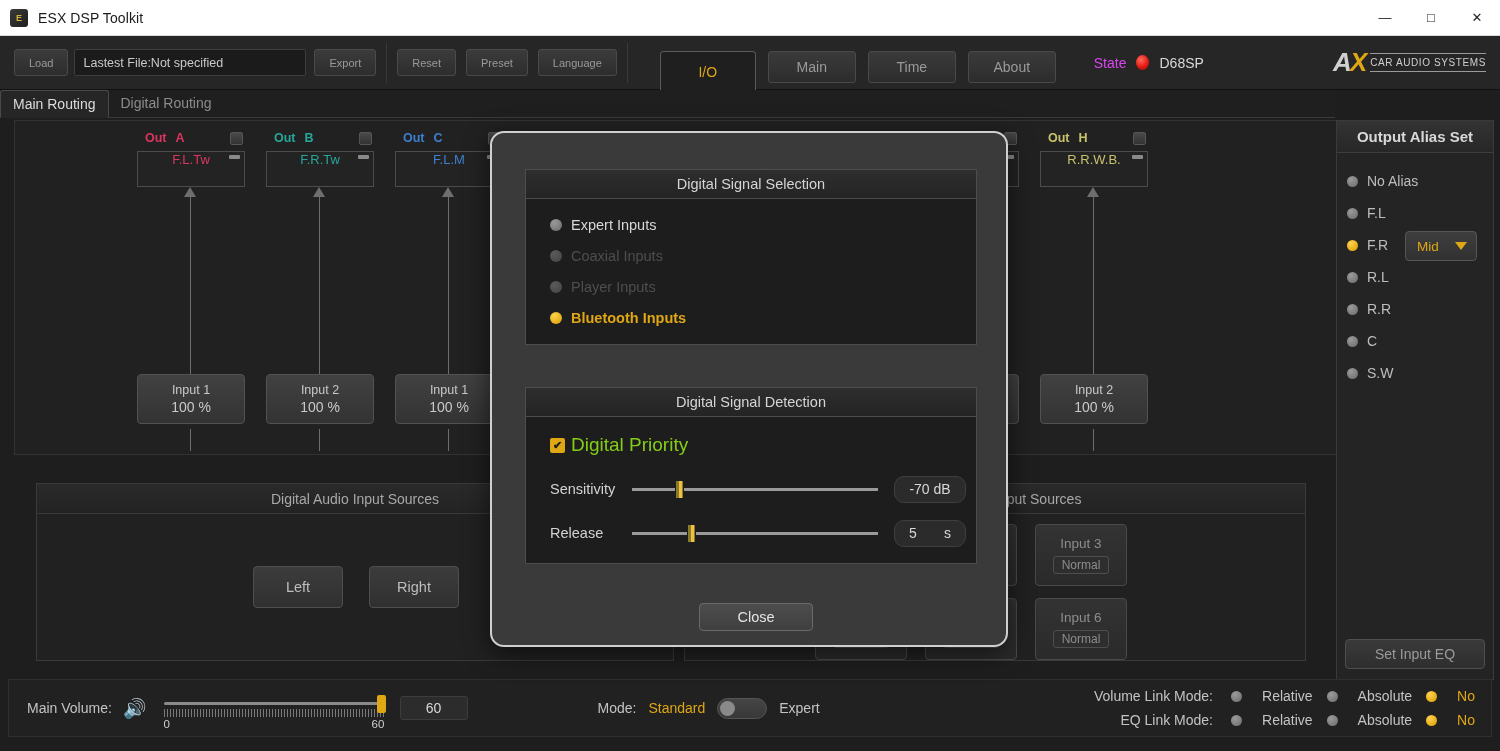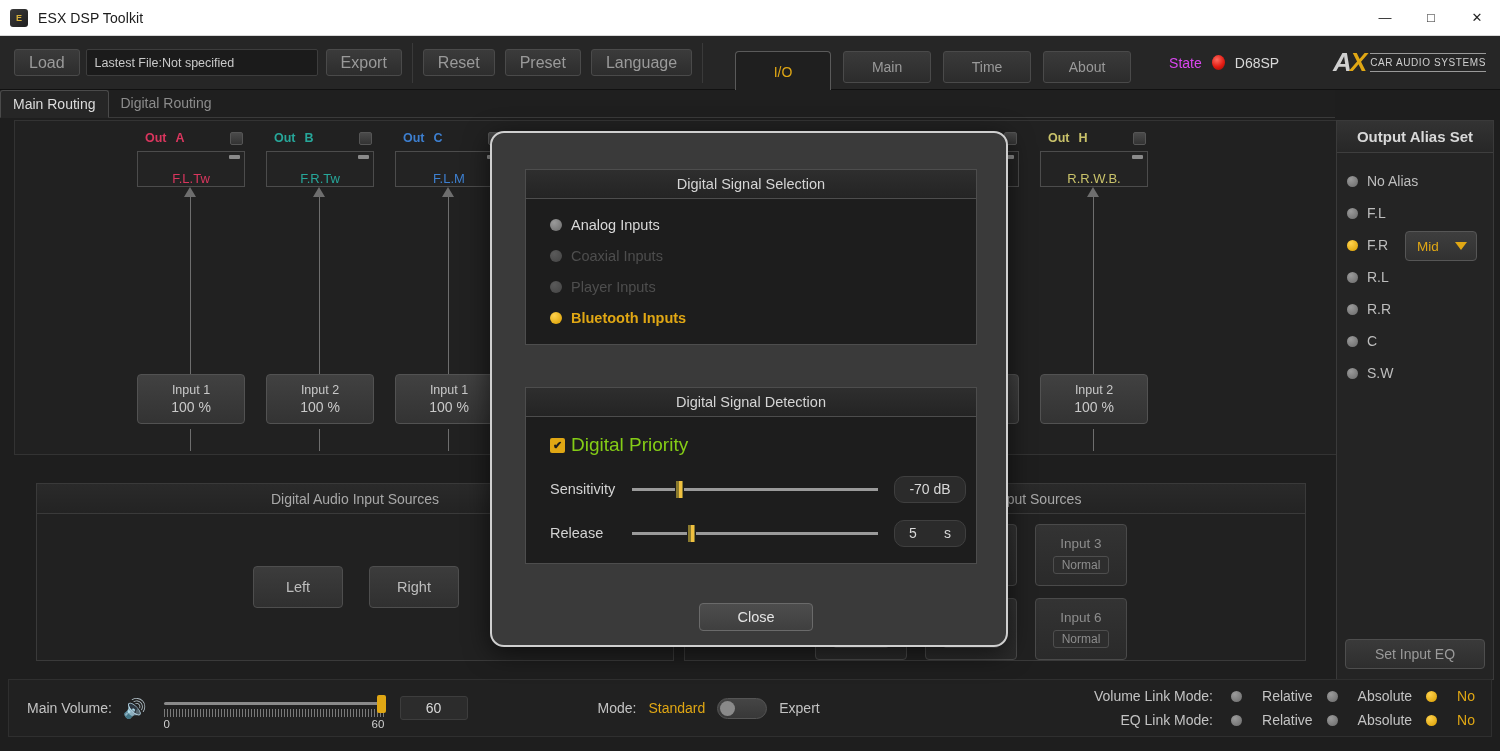--- a/index.html
+++ b/index.html
@@ -33,21 +33,21 @@
   
   .toolbar {
     position: absolute; left: 0; top: 36px; width: 1500px; height: 54px;
     background: #262626; border-bottom: 1px solid #111;
     display: flex; align-items: center;
   }
   .tb-group { display: flex; align-items: center; padding-left: 14px; }
   .btn {
     background: linear-gradient(180deg,#3b3b3b 0%,#2d2d2d 100%);
     border: 1px solid #4a4a4a; border-radius: 3px;
-    color: #9a9a9a; font-size: 16px;
+    color: #9a9a9a; font-size: 11px;
     height: 27px; padding: 12px 14px;
     display: flex; align-items: center; justify-content: center;
     cursor: default;
   }
   .file-field {
     background: #1b1b1b; border: 1px solid #3d3d3d; border-radius: 2px;
     height: 27px; width: 232px; margin-left: 6px; margin-right: 8px;
     display: flex; align-items: center; padding-left: 8px;
     color: #c9c9c9; font-size: 12.5px;
   }
@@ -114,21 +114,21 @@
   .chan-hdr { display: flex; align-items: center; height: 18px; padding-left: 8px; }
   .chan-hdr .out { font-size: 12.5px; font-weight: bold; }
   .chan-hdr .letter { font-size: 12.5px; font-weight: bold; margin-left: 9px; }
   .chan-chk {
     width: 13px; height: 13px; margin-left: auto; margin-right: 2px;
     background: linear-gradient(180deg,#4a4a4a,#333); border: 1px solid #555; border-radius: 2px;
   }
   .chan-box {
     margin-top: 4px; height: 36px; border: 1px solid #4c4c4c;
     background: #232323; position: relative;
-    display: flex; align-items: flex-end; justify-content: center;
+    display: flex; align-items: flex-start; justify-content: center;
     font-size: 13px;
   }
   .chan-box .tick {
     position: absolute; right: 4px; top: 3px; width: 11px; height: 4px;
     background: #8a8a8a; border-radius: 1px;
   }
   .arrow-line {
     position: absolute; left: 53px; top: 60px; width: 1px; height: 185px;
     background: #6e6e6e;
   }
@@ -661,21 +661,21 @@
 
   <div class="overlay">
     <div class="modal">
       <div class="modal-inner">
 
         <div class="group" style="left:33px; top:36px; width:452px; height:176px;">
           <div class="group-hdr">Digital Signal Selection</div>
           <div style="padding-top:10px;">
             <div class="opt-row">
               <span class="dot"></span>
-              <span class="lbl">Analog Inputs</span>
+              <span class="lbl">Expert Inputs</span>
             </div>
             <div class="opt-row">
               <span class="dot dim"></span>
               <span class="lbl dim">Coaxial Inputs</span>
             </div>
             <div class="opt-row">
               <span class="dot dim"></span>
               <span class="lbl dim">Player Inputs</span>
             </div>
             <div class="opt-row">

